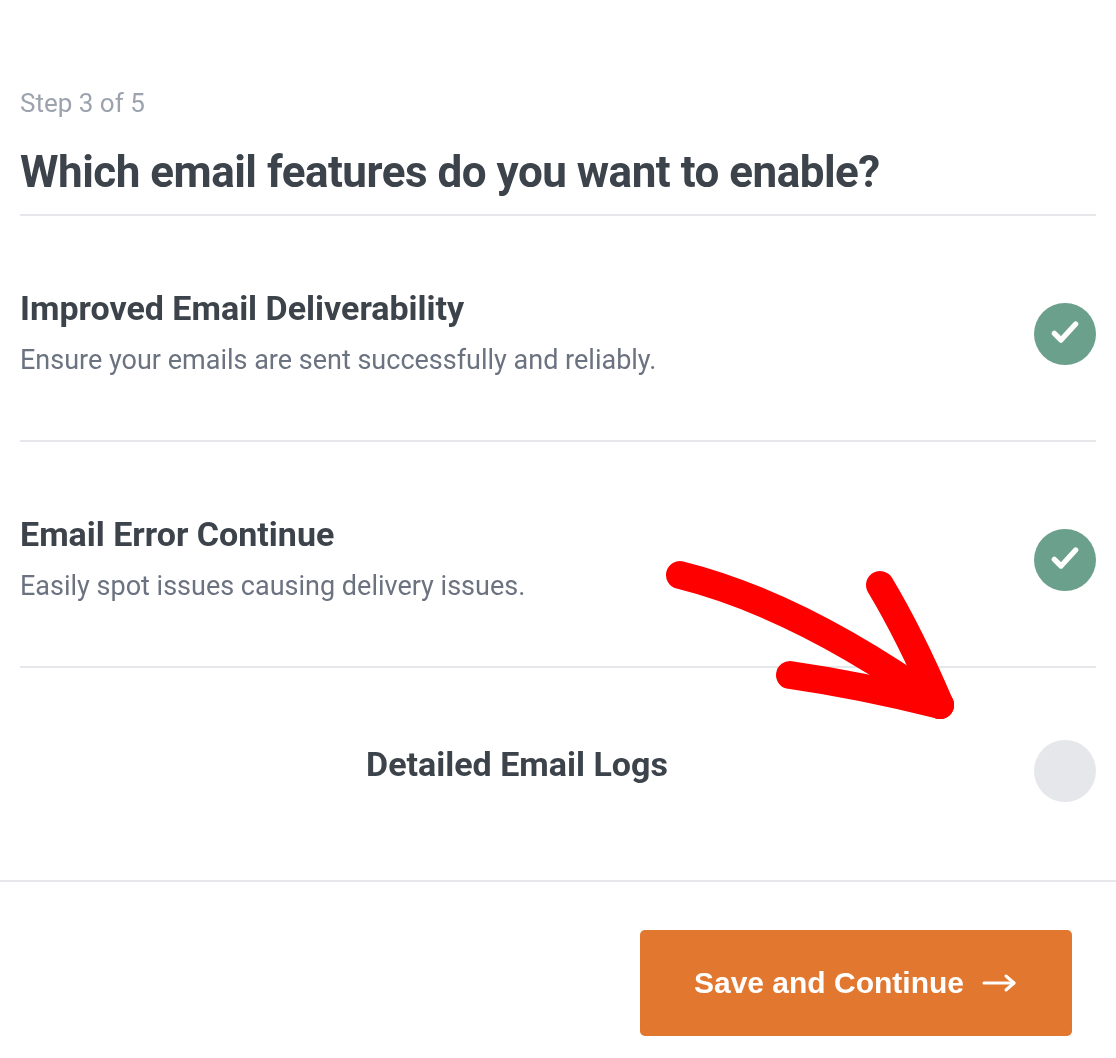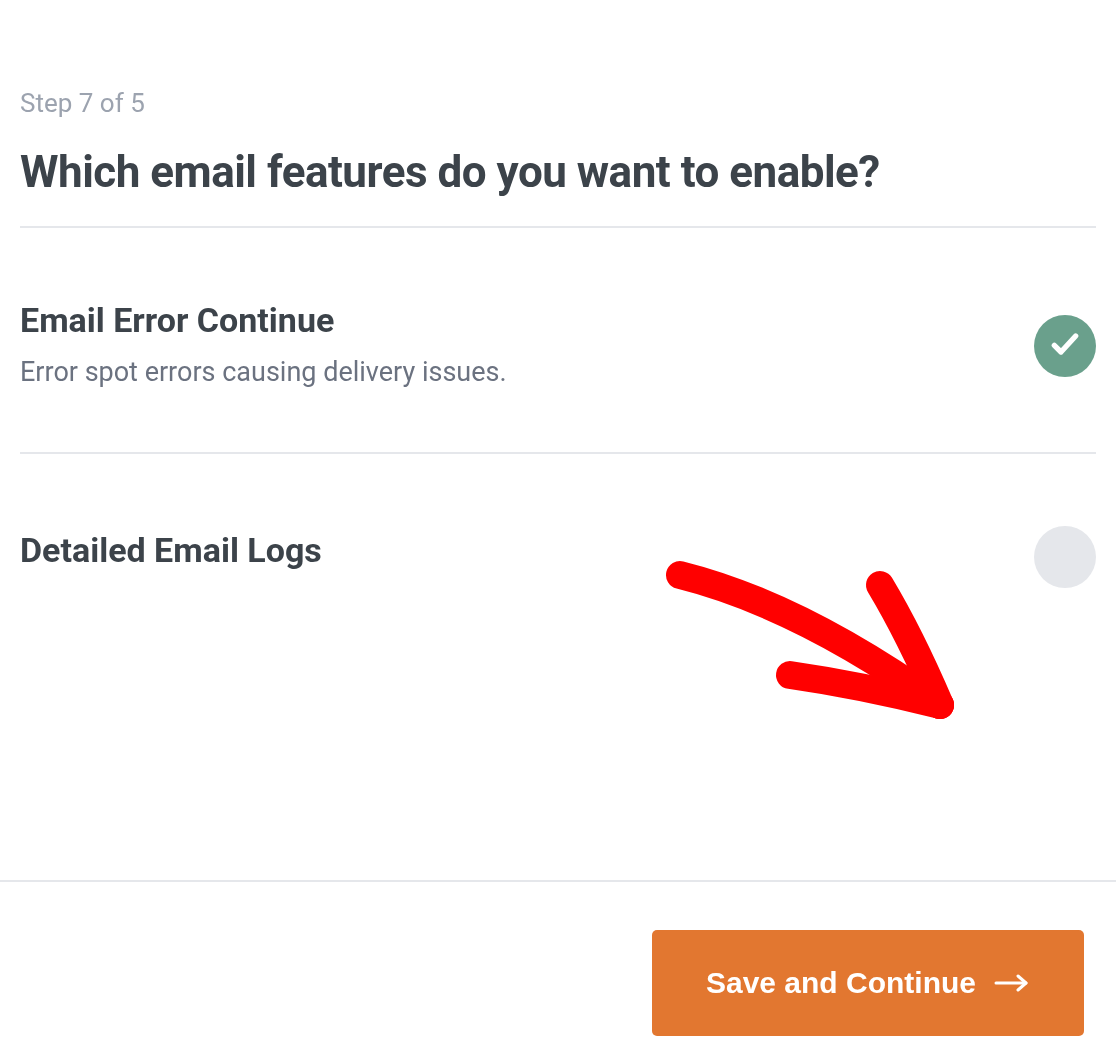--- a/index.html
+++ b/index.html
@@ -21,38 +21,39 @@
       color: #9ca3af;
       font-size: 26px;
       font-weight: 400;
       margin-top: 68px;
       margin-bottom: 28px;
     }
     .page-title {
       color: #3c434a;
       font-size: 44px;
       font-weight: 700;
-      margin-bottom: 28px;
+      margin-bottom: 16px;
       letter-spacing: -0.5px;
     }
     .divider {
       border: none;
       border-top: 2px solid #e5e7eb;
       margin: 0;
     }
     .feature-row {
       display: flex;
       align-items: center;
       justify-content: space-between;
       padding: 72px 0 60px 0;
       border-bottom: 2px solid #e5e7eb;
     }
     .feature-row:last-of-type {
       border-bottom: none;
       padding-bottom: 80px;
+      text-align: center;
     }
     .feature-text {
       flex: 1;
     }
     .feature-title {
       color: #3c434a;
       font-size: 34px;
       font-weight: 700;
       margin-bottom: 14px;
     }
@@ -94,21 +95,21 @@
       border: none;
       border-top: 2px solid #e5e7eb;
       margin: 0;
       width: 100%;
       position: absolute;
       left: 0;
       top: 880px;
     }
     .footer {
       position: absolute;
-      right: 32px;
+      right: 44px;
       top: 930px;
     }
     .save-button {
       background: #e27730;
       color: #ffffff;
       border: none;
       font-size: 30px;
       font-weight: 600;
       padding: 36px 54px;
       border-radius: 5px;
@@ -119,29 +120,42 @@
     }
     .arrow-right-icon {
       display: inline-flex;
       align-items: center;
     }
   </style>
 </head>
 <body>
 
 <div class="container">
-  <div class="step-label">Step 7 of 5</div>
+  <div class="step-label">Step 3 of 5</div>
   <h1 class="page-title">Which email features do you want to enable?</h1>
   <hr class="divider">
 
+  <div class="feature-row">
+    <div class="feature-text">
+      <div class="feature-title">Improved Email Deliverability</div>
+      <div class="feature-desc">Ensure your emails are sent successfully and reliably.</div>
+    </div>
+    <div class="toggle checked">
+      <span>
+        <svg viewBox="0 0 24 24" fill="none" stroke="#ffffff" stroke-width="4" stroke-linecap="round" stroke-linejoin="round">
+          <polyline points="4 13 9 18 20 6"></polyline>
+        </svg>
+      </span>
+    </div>
+  </div>
 
   <div class="feature-row">
     <div class="feature-text">
       <div class="feature-title">Email Error Continue</div>
-      <div class="feature-desc">Error spot errors causing delivery issues.</div>
+      <div class="feature-desc">Easily spot issues causing delivery issues.</div>
     </div>
     <div class="toggle checked">
       <span>
         <svg viewBox="0 0 24 24" fill="none" stroke="#ffffff" stroke-width="4" stroke-linecap="round" stroke-linejoin="round">
           <polyline points="4 13 9 18 20 6"></polyline>
         </svg>
       </span>
     </div>
   </div>
 

